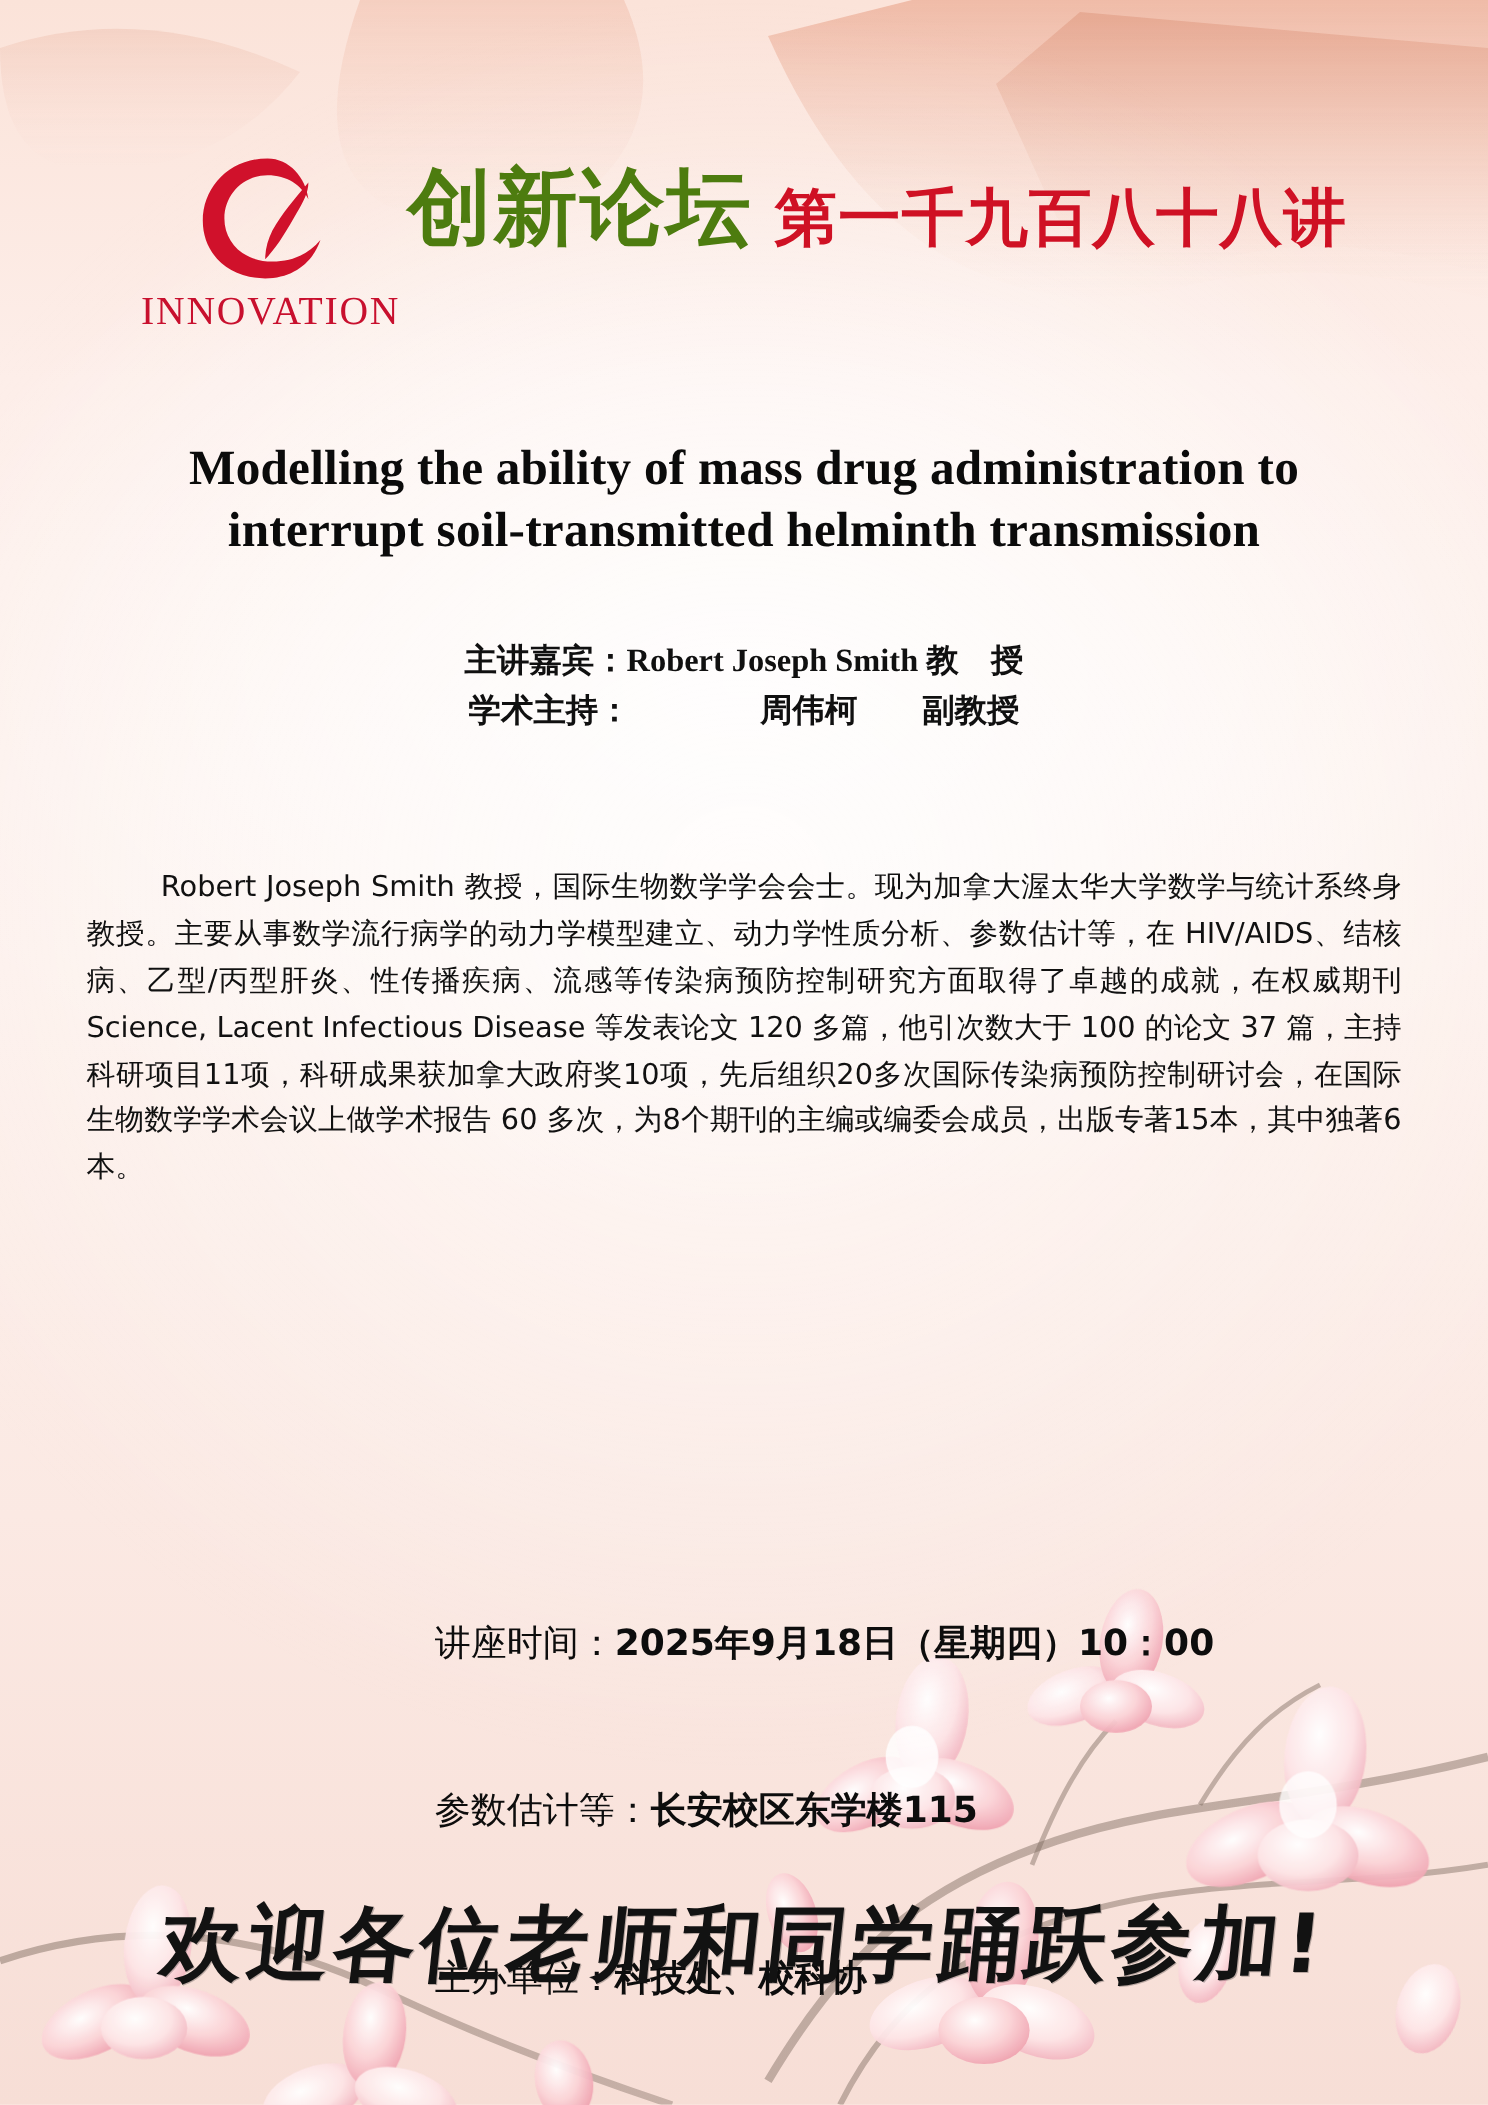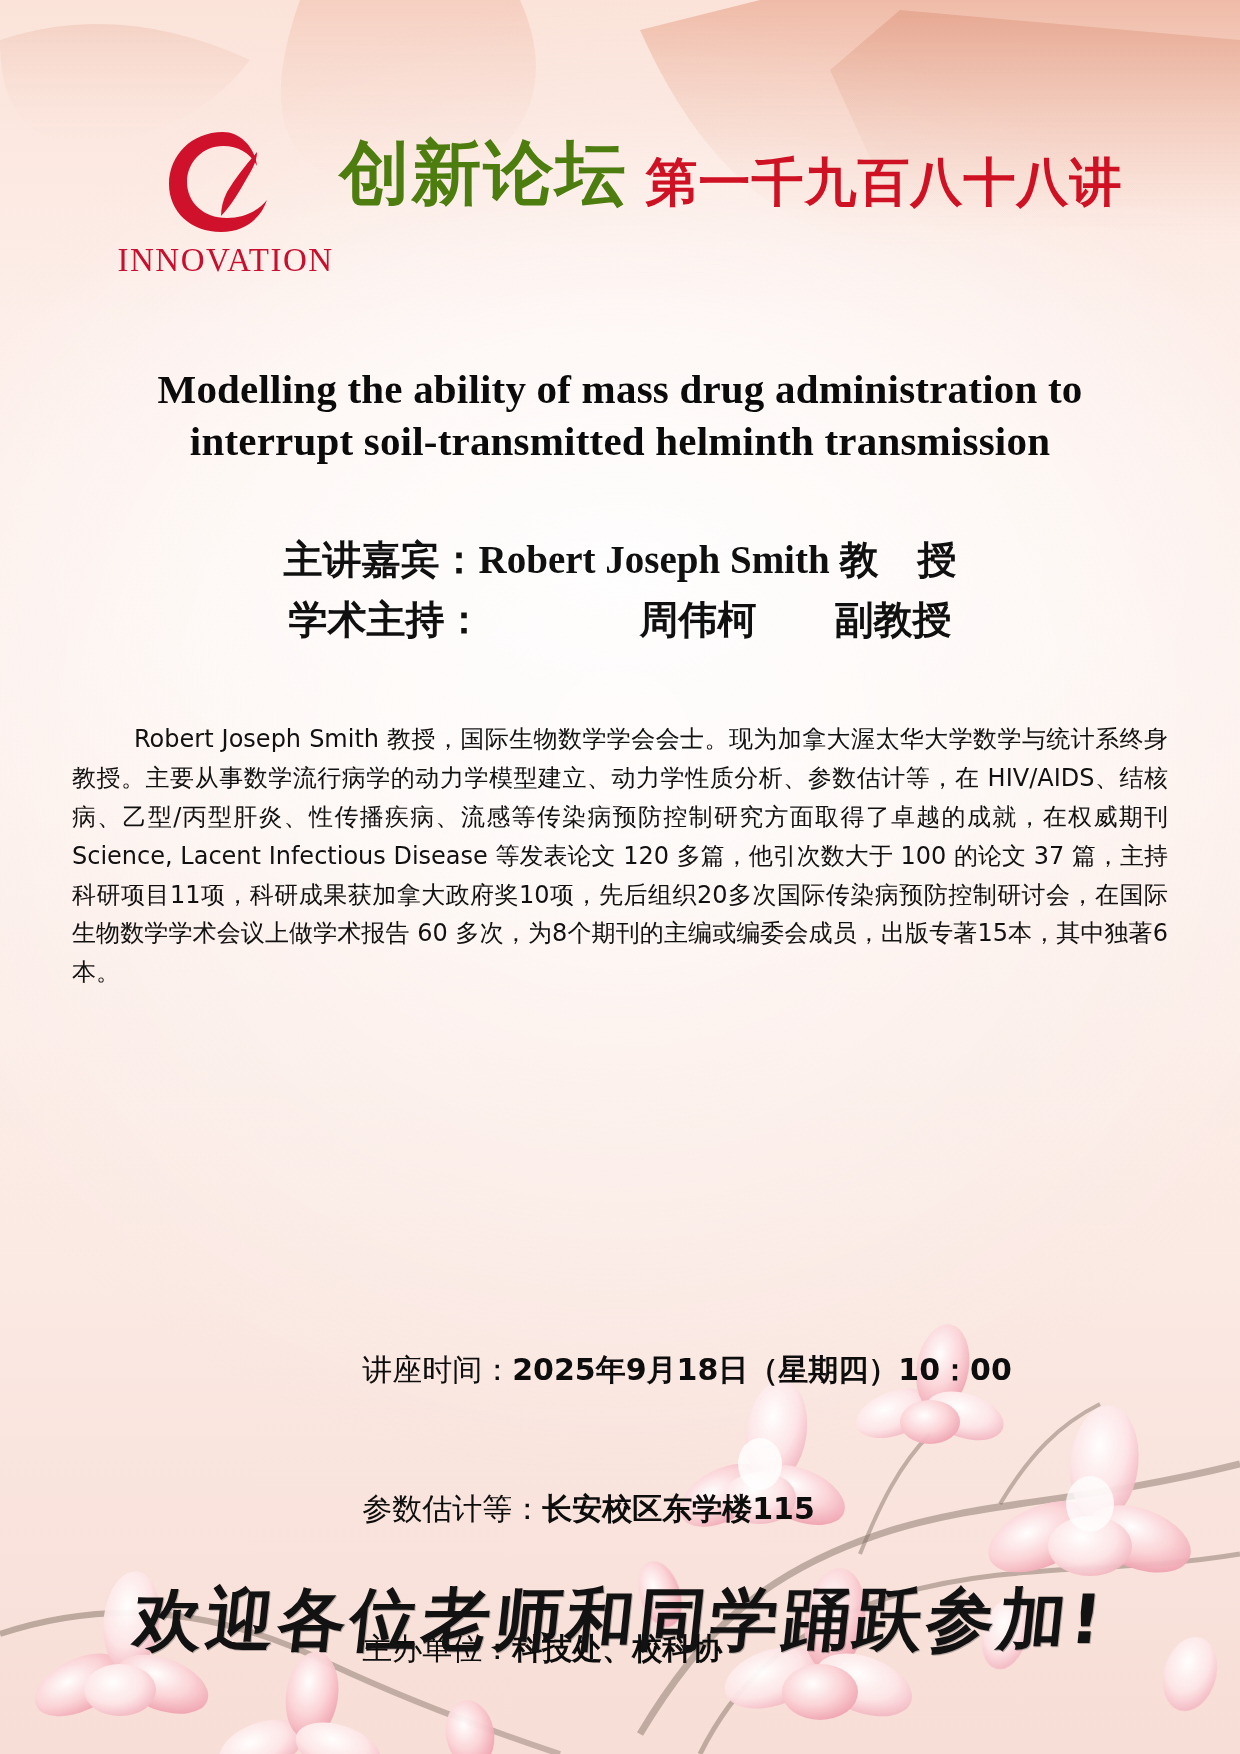--- a/index.html
+++ b/index.html
@@ -128,21 +128,21 @@
     letter-spacing: .2px;
     margin-top: 13px;
   }
 
   
   .speakers {
     position: absolute;
     top: 530px;
     left: 0; right: 0;
     text-align: center;
-    font-size: 39px;
+    font-size: 27px;
     color: #101010;
     font-weight: bold;
     line-height: 1.55;
   }
   .sp-row {
     display: block;
     white-space: pre;
   }
 
   

